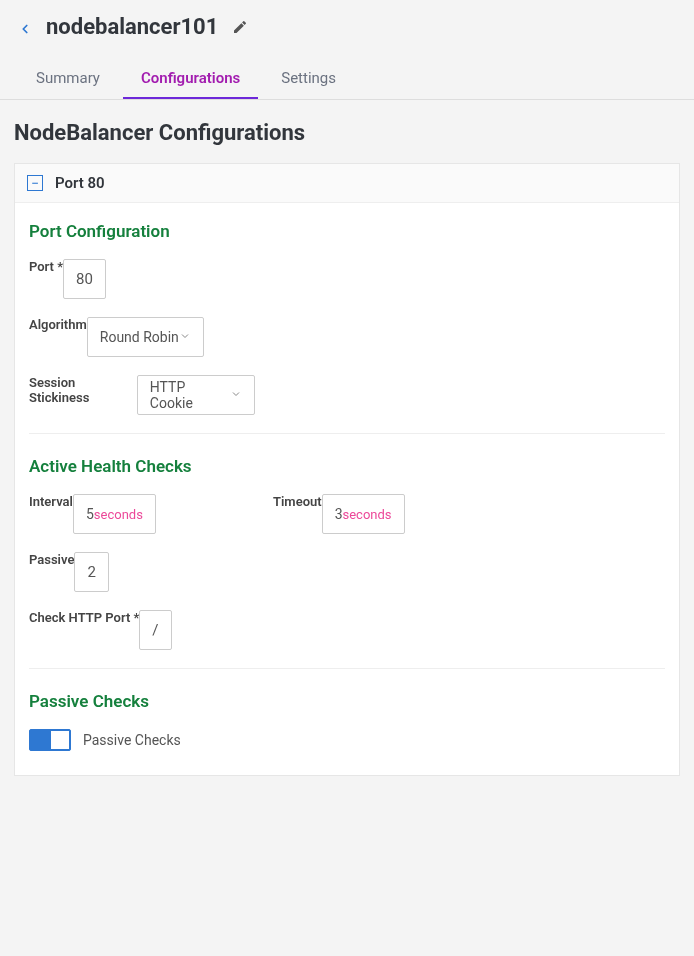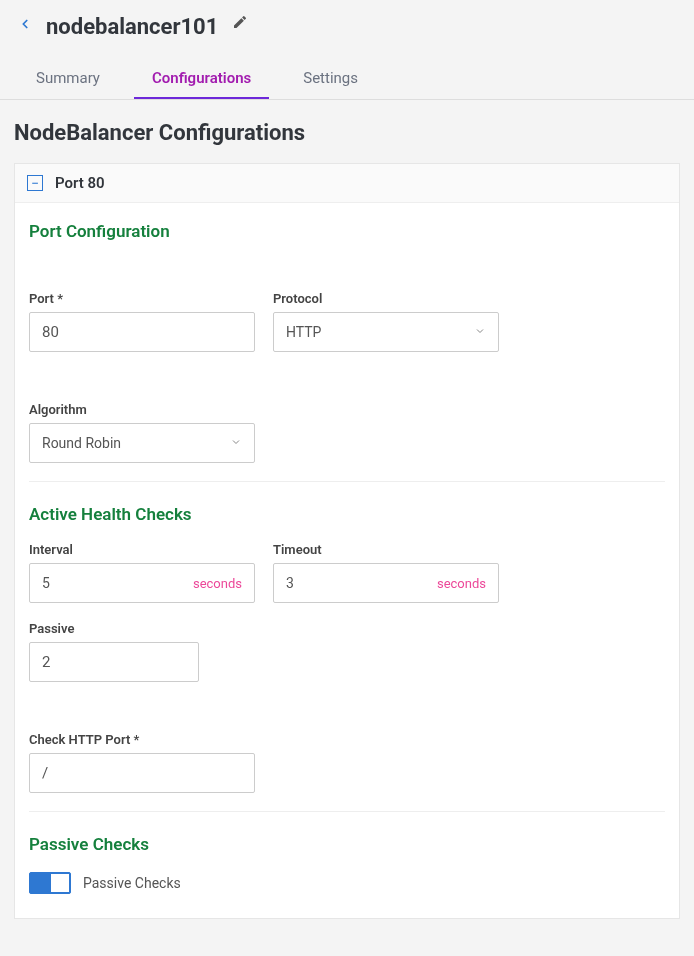--- a/index.html
+++ b/index.html
@@ -4,42 +4,42 @@
 <style>
   * { box-sizing: border-box; margin: 0; padding: 0; }
   body {
     font-family: -apple-system, BlinkMacSystemFont, "Segoe UI", Roboto, Helvetica, Arial, sans-serif;
     background: #f4f4f4;
     color: #32363c;
     width: 694px;
   }
   .header-row {
     display: flex;
-    align-items: flex-start;
+    align-items: flex-end;
     padding: 14px 18px 8px 18px;
     gap: 14px;
   }
   .back-chevron {
     color: #2e78d2;
     font-size: 20px;
     cursor: pointer;
     line-height: 1;
   }
   .page-title {
     font-size: 22px;
     font-weight: 700;
     color: #32363c;
   }
   .edit-icon {
     color: #555;
     cursor: pointer;
   }
   .tabs {
     display: flex;
-    gap: 16px;
+    gap: 5px;
     padding: 12px 18px 0 18px;
     border-bottom: 1px solid #ddd;
   }
   .tab {
     padding: 10px 18px;
     font-size: 15px;
     color: #6b7280;
     cursor: pointer;
     border-bottom: 2px solid transparent;
   }
@@ -90,23 +90,22 @@
     margin-bottom: 18px;
   }
   .field-row {
     display: flex;
     gap: 18px;
     flex-wrap: wrap;
     margin-bottom: 18px;
   }
   .field {
     display: flex;
-    flex-direction: column;
+    flex-direction: row;
     width: 226px;
-    margin-top: 32px;
   }
   .field label {
     font-size: 13px;
     font-weight: 600;
     color: #444;
     margin-bottom: 6px;
   }
   .input, .select {
     height: 40px;
     border: 1px solid #ccc;
@@ -179,21 +178,21 @@
   .toggle-label {
     font-size: 14px;
     color: #555;
   }
   .hc-row {
     display: flex;
     gap: 18px;
     flex-wrap: wrap;
     margin-bottom: 18px;
   }
-  .hc-field { display: flex; flex-direction: column; }
+  .hc-field { display: flex; flex-direction: row; }
   .hc-field label {
     font-size: 13px;
     font-weight: 600;
     color: #444;
     margin-bottom: 6px;
   }
   .hc-interval, .hc-timeout { width: 226px; }
   .hc-attempts { width: 170px; }
 </style>
 </head>
@@ -232,47 +231,49 @@
 
     <div class="subheading">Port Configuration</div>
 
     <div class="field-row">
       <div class="field">
         <label>Port *</label>
         <div class="input-plain">
           <span>80</span>
         </div>
       </div>
-      <div class="field">
-        <label>Protocol</label>
-        <div class="select">
-          <span>HTTP</span>
-          <span class="chev">
-            <svg width="12" height="12" viewBox="0 0 24 24" fill="none" stroke="#888" stroke-width="2">
-                <polyline points="6 9 12 15 18 9"></polyline>
-              </svg>
-          </span>
-        </div>
-      </div>
     </div>
 
     <div class="field-row">
       <div class="field">
         <label>Algorithm</label>
         <div class="select">
           <span>Round Robin</span>
           <span class="chev">
             <svg width="12" height="12" viewBox="0 0 24 24" fill="none" stroke="#888" stroke-width="2">
                 <polyline points="6 9 12 15 18 9"></polyline>
               </svg>
           </span>
         </div>
       </div>
     </div>
 
+    <div class="field-row">
+      <div class="field">
+        <label>Session Stickiness</label>
+        <div class="select">
+          <span>HTTP Cookie</span>
+          <span class="chev">
+            <svg width="12" height="12" viewBox="0 0 24 24" fill="none" stroke="#888" stroke-width="2">
+                <polyline points="6 9 12 15 18 9"></polyline>
+              </svg>
+          </span>
+        </div>
+      </div>
+    </div>
 
     <hr class="hr">
 
     <div class="subheading">Active Health Checks</div>
 
 
     <div class="hc-row">
       <div class="hc-field hc-interval">
         <label>Interval</label>
         <div class="input-suffix">

